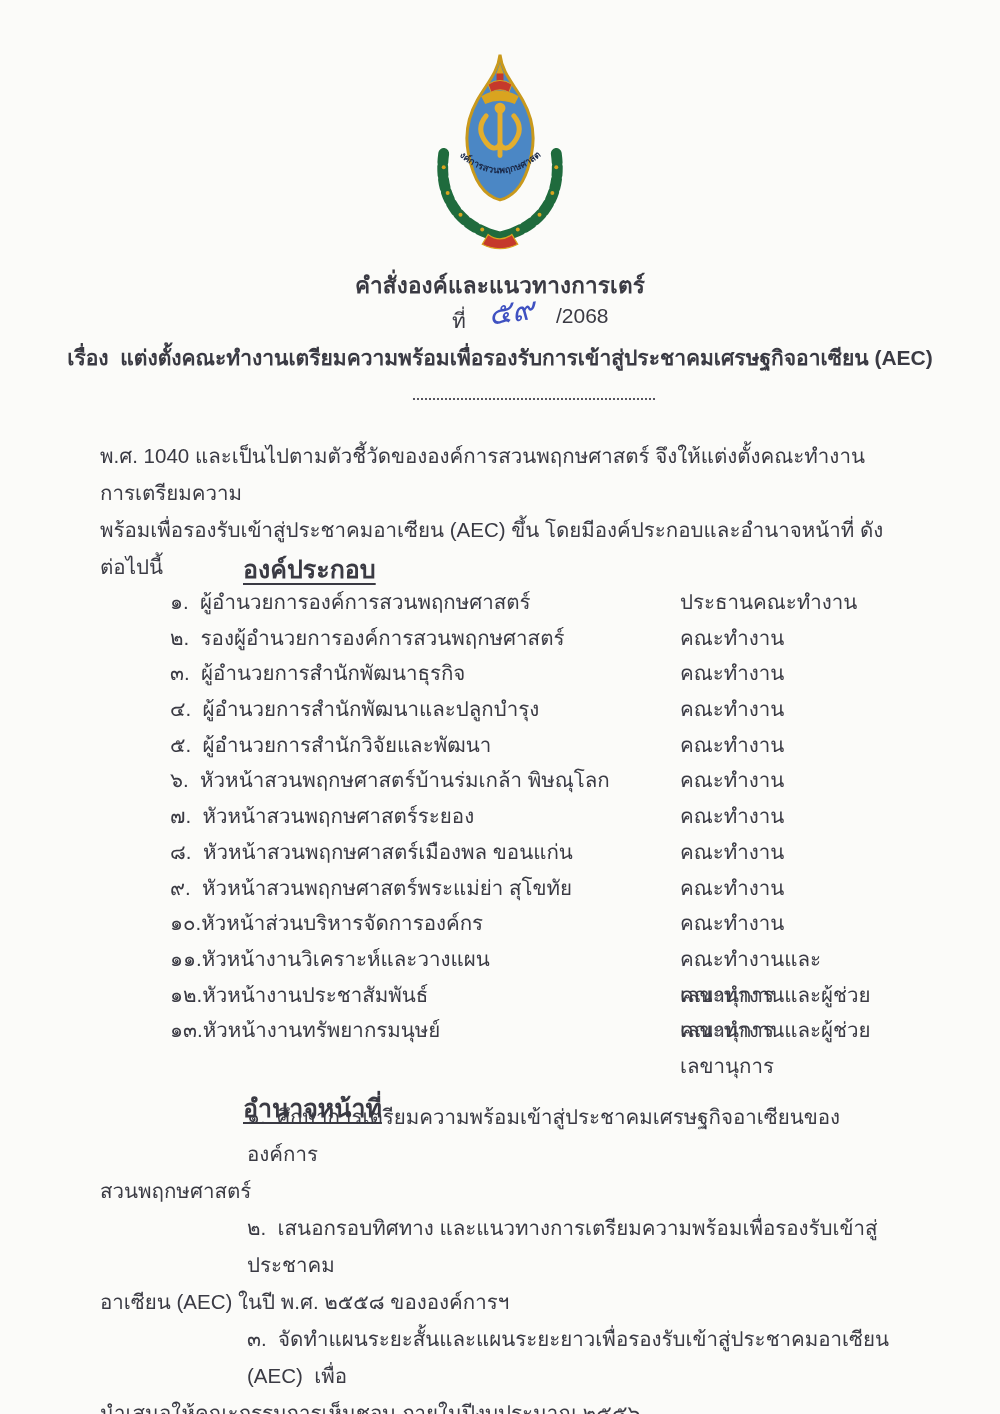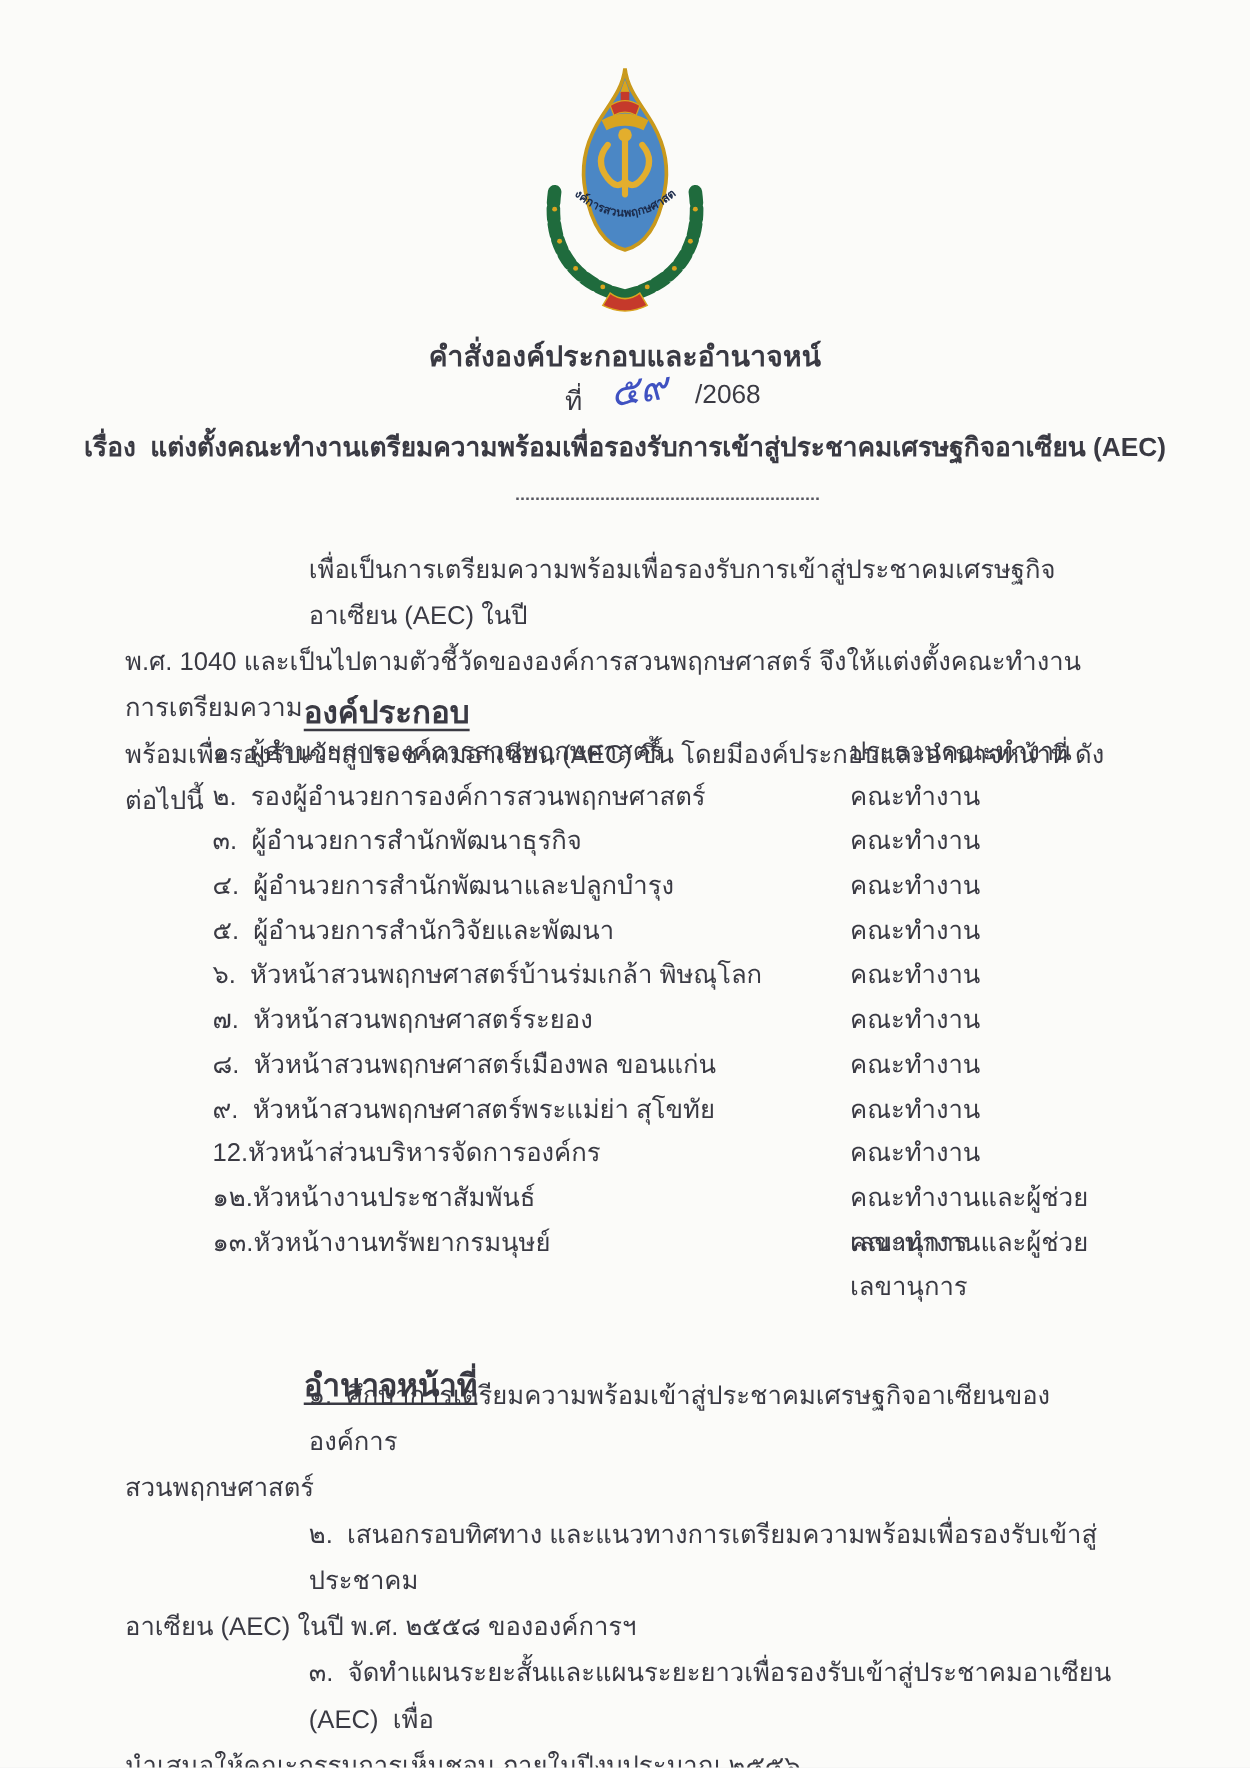--- a/index.html
+++ b/index.html
@@ -93,32 +93,31 @@
 
       <path id="labelArc" d="M38,106 Q80,142 122,106" fill="none"></path>
       <text font-size="9.5" fill="#1b2a4a" font-weight="bold">
         <textPath href="#labelArc" startOffset="50%" text-anchor="middle">องค์การสวนพฤกษศาสตร์</textPath>
       </text>
 
       <path d="M68,186 q12,9 24,0 l6,10 q-18,9 -36,0 z" fill="#c5392b" stroke="#d9a41f" stroke-width="1.2"></path>
     </svg>
   </div>
 
-  <div class="abs center doc-title">คำสั่งองค์ประกอบและอำนาจหน์</div>
+  <div class="abs center doc-title">คำสั่งองค์และแนวทางการเตร์</div>
 
   <span class="abs num-prefix">ที่</span>
   <span class="abs num-hand">๕๙</span>
   <span class="abs num-suffix">/2068</span>
 
   <div class="abs center doc-subject line">เรื่อง  แต่งตั้งคณะทำงานเตรียมความพร้อมเพื่อรองรับการเข้าสู่ประชาคมเศรษฐกิจอาเซียน (AEC)</div>
 
   <div class="abs dotted-rule"></div>
 
   <div class="abs content intro">
-    <div class="line indent">เพื่อเป็นการเตรียมความพร้อมเพื่อรองรับการเข้าสู่ประชาคมเศรษฐกิจอาเซียน (AEC) ในปี</div>
     <div class="line">พ.ศ. 1040 และเป็นไปตามตัวชี้วัดขององค์การสวนพฤกษศาสตร์ จึงให้แต่งตั้งคณะทำงานการเตรียมความ</div>
     <div class="line">พร้อมเพื่อรองรับเข้าสู่ประชาคมอาเซียน (AEC) ขึ้น โดยมีองค์ประกอบและอำนาจหน้าที่ ดังต่อไปนี้</div>
   </div>
 
   <div class="abs section-heading h-comp">องค์ประกอบ</div>
 
   <div class="abs comp-list">
     <div class="comp-row">
       <span class="comp-name line">๑.  ผู้อำนวยการองค์การสวนพฤกษศาสตร์</span>
       <span class="comp-role">ประธานคณะทำงาน</span>
@@ -149,22 +148,26 @@
     </div>
     <div class="comp-row">
       <span class="comp-name line">๘.  หัวหน้าสวนพฤกษศาสตร์เมืองพล ขอนแก่น</span>
       <span class="comp-role">คณะทำงาน</span>
     </div>
     <div class="comp-row">
       <span class="comp-name line">๙.  หัวหน้าสวนพฤกษศาสตร์พระแม่ย่า สุโขทัย</span>
       <span class="comp-role">คณะทำงาน</span>
     </div>
     <div class="comp-row">
-      <span class="comp-name line">12.หัวหน้าส่วนบริหารจัดการองค์กร</span>
+      <span class="comp-name line">๑๐.หัวหน้าส่วนบริหารจัดการองค์กร</span>
       <span class="comp-role">คณะทำงาน</span>
+    </div>
+    <div class="comp-row">
+      <span class="comp-name line">๑๑.หัวหน้างานวิเคราะห์และวางแผน</span>
+      <span class="comp-role">คณะทำงานและเลขานุการ</span>
     </div>
     <div class="comp-row">
       <span class="comp-name line">๑๒.หัวหน้างานประชาสัมพันธ์</span>
       <span class="comp-role">คณะทำงานและผู้ช่วยเลขานุการ</span>
     </div>
     <div class="comp-row">
       <span class="comp-name line">๑๓.หัวหน้างานทรัพยากรมนุษย์</span>
       <span class="comp-role">คณะทำงานและผู้ช่วยเลขานุการ</span>
     </div>
   </div>

